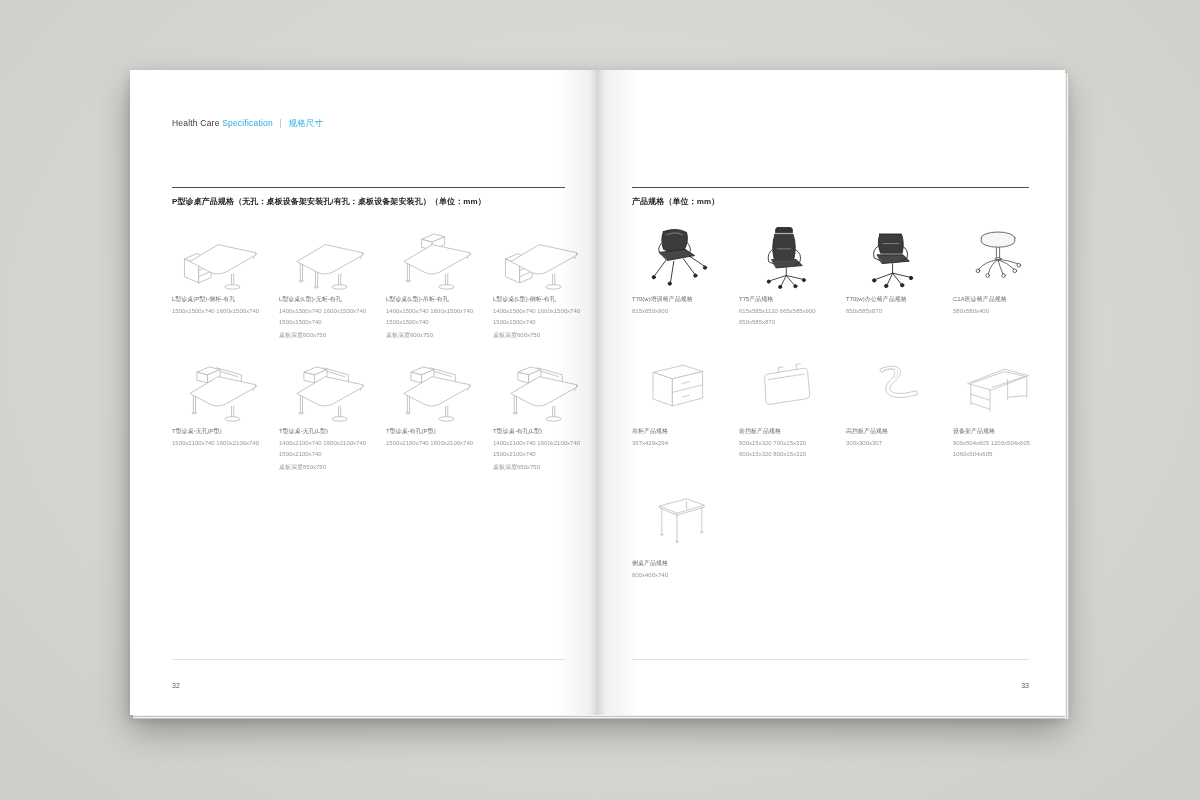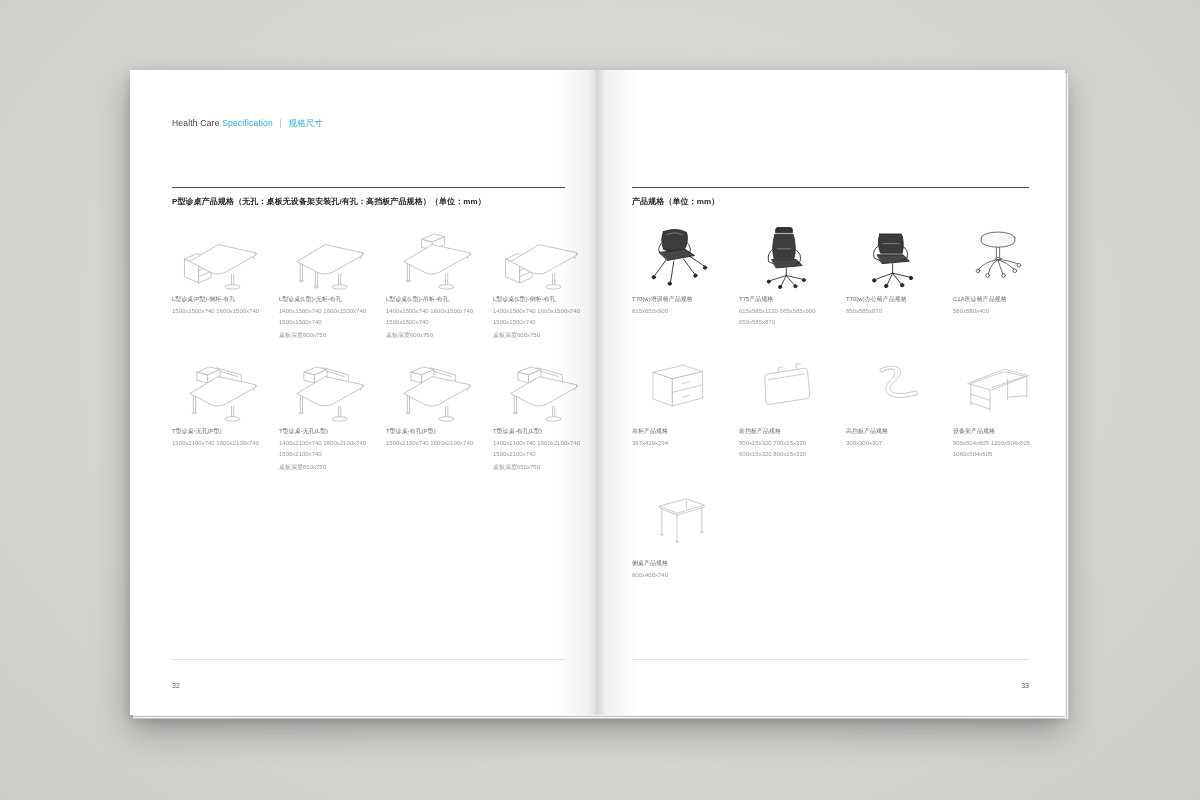--- a/index.html
+++ b/index.html
@@ -224,21 +224,21 @@
 <div class="spread">
 
   <div class="page page-left">
     <div class="brand-line">
       <span>Health Care</span>
       <span class="accent">Specification</span>
       <span class="bar">|</span>
       <span class="accent">规格尺寸</span>
     </div>
     <div class="rule rule-l"></div>
-    <div class="sec-title sec-title-l">P型诊桌产品规格（无孔：桌板无设备架安装孔/有孔：高挡板产品规格）（单位：mm）</div>
+    <div class="sec-title sec-title-l">P型诊桌产品规格（无孔：桌板设备架安装孔/有孔：桌板设备架安装孔）（单位：mm）</div>
 
     <div class="grid grid-l r1">
       <div class="cell">
         <div class="art">
             <svg width="96" height="64" viewBox="0 0 100 72">
               <use href="#s-desk-l-cab"></use>
             </svg>
           </div>
         <div class="lbl">L型诊桌(P型)-侧柜-有孔</div>
         <div class="dim">1500x1500x740 1600x1500x740</div>

